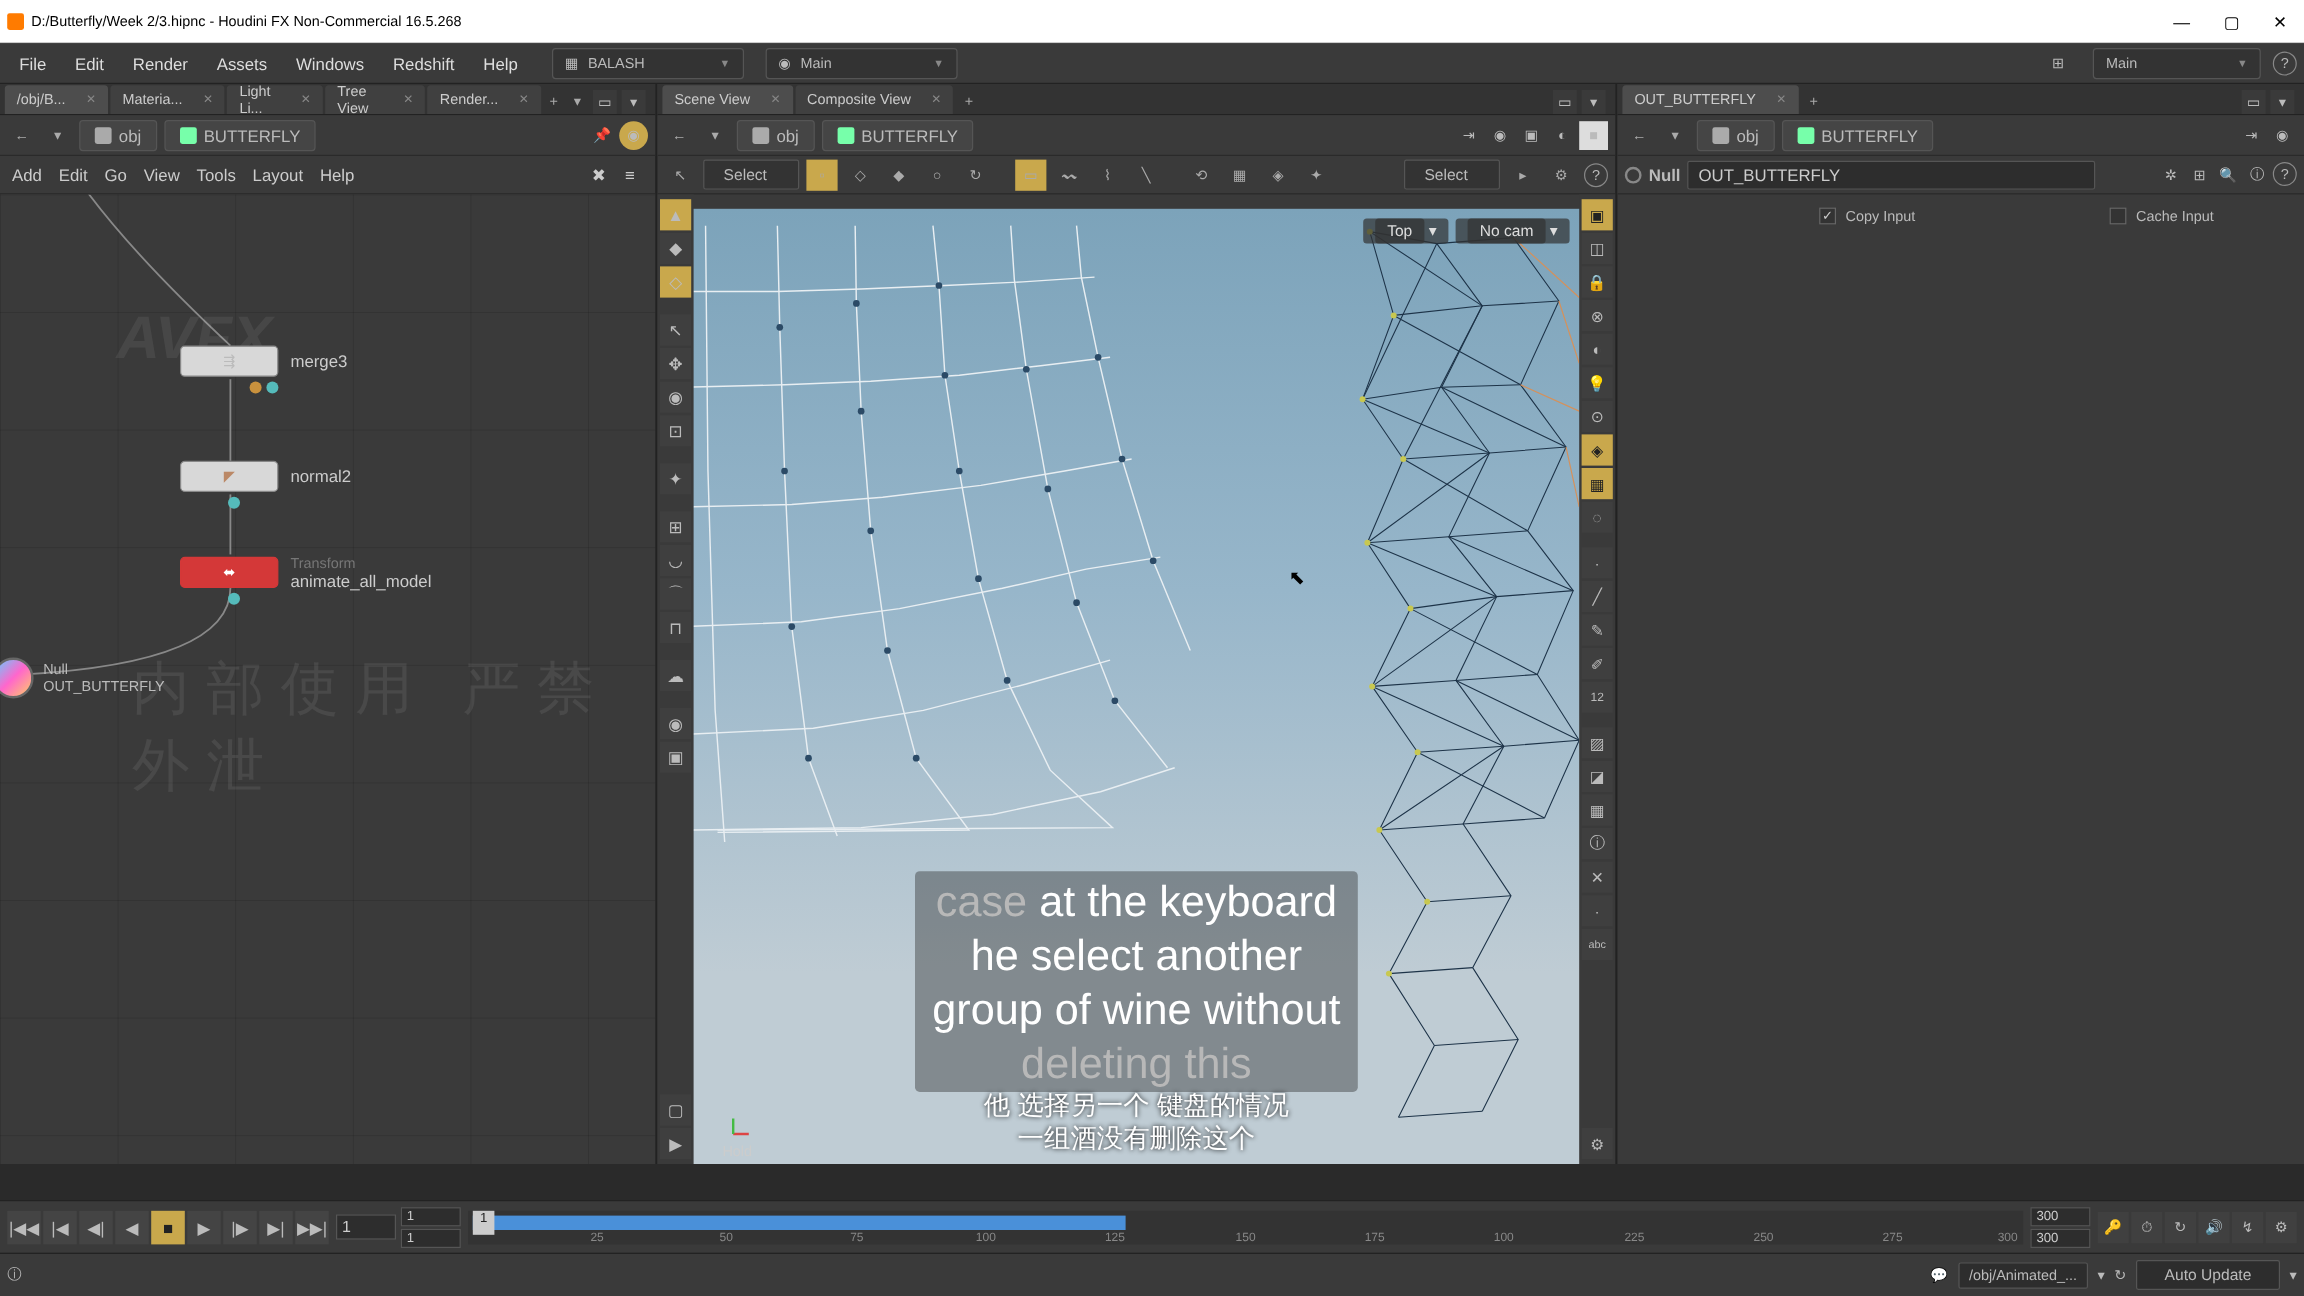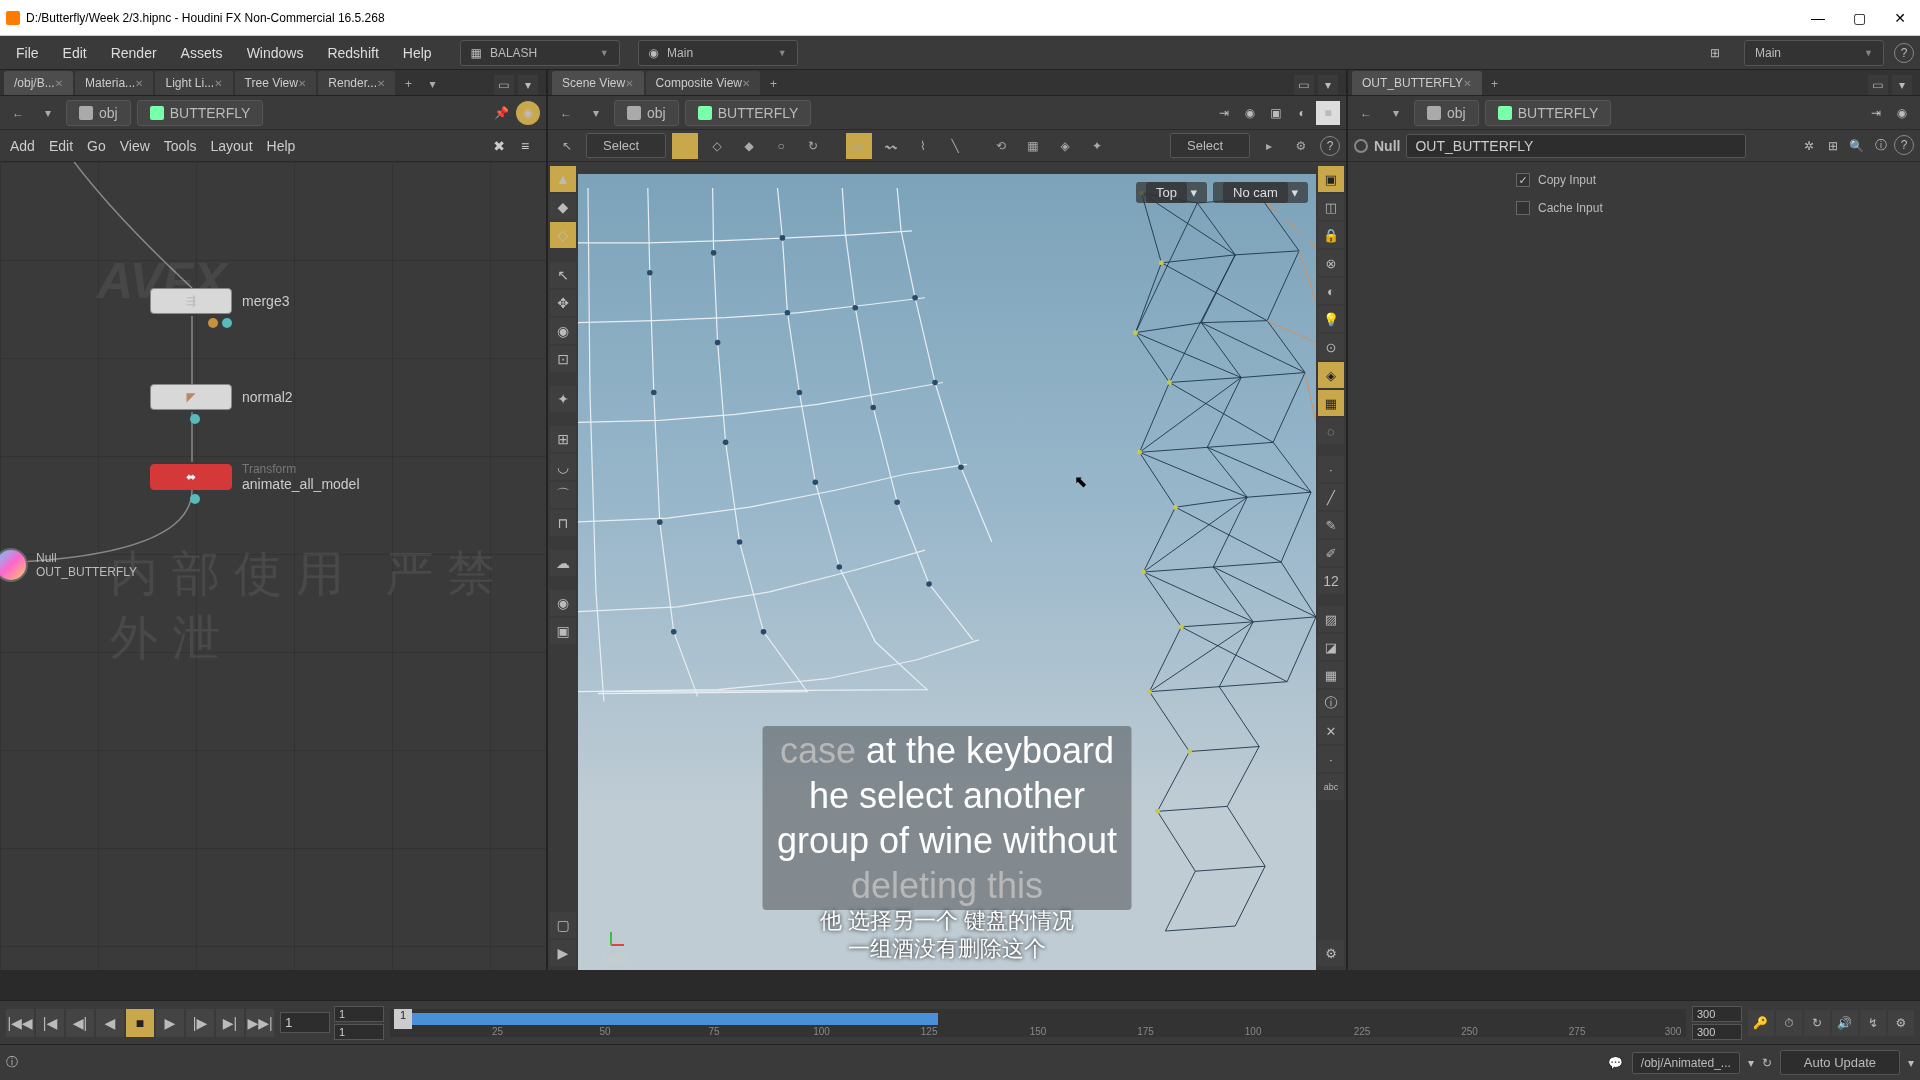--- a/index.html
+++ b/index.html
@@ -13,21 +13,21 @@
 
 .menubar { height: 34px; background: #3a3a3a; display: flex; align-items: center; gap: 4px; padding: 0 6px; border-bottom: 1px solid #222; }
 .menubar span.menu-item { padding: 4px 10px; color: #ddd; font-size: 14px; cursor: pointer; }
 .desktop-sel { display: flex; align-items: center; gap: 8px; margin-left: 14px; background: #333; height: 26px; padding: 0 10px; border: 1px solid #555; border-radius: 3px; min-width: 160px; }
 .desktop-sel .tri { margin-left: auto; font-size: 9px; color: #888; }
 .menubar .right-menu { margin-left: auto; display: flex; align-items: center; gap: 10px; }
 .help-circle { width: 20px; height: 20px; border: 1px solid #888; border-radius: 50%; display: flex; align-items: center; justify-content: center; font-size: 12px; }
 
 
 .tabstrip { height: 26px; background: #333; display: flex; align-items: flex-end; gap: 2px; padding: 0 4px; border-bottom: 1px solid #222; }
-.tabstrip .tab { background: #404040; height: 24px; padding: 0 10px; display: flex; align-items: center; gap: 0; border-radius: 3px 3px 0 0; font-size: 12px; color: #ccc; cursor: pointer; }
+.tabstrip .tab { background: #404040; height: 24px; padding: 0 10px; display: flex; align-items: center; gap: 17px; border-radius: 3px 3px 0 0; font-size: 12px; color: #ccc; cursor: pointer; }
 .tabstrip .tab.active { background: #4d4d4d; }
 .tabstrip .tab .close { color: #888; font-size: 10px; }
 .tabstrip .plus { width: 22px; height: 22px; display: flex; align-items: center; justify-content: center; color: #aaa; }
 .tabstrip .spacer { margin-left: auto; }
 .tabstrip .icons { display: flex; gap: 4px; padding-right: 4px; }
 .tabstrip .icons span { width: 20px; height: 20px; display: flex; align-items: center; justify-content: center; background: #3a3a3a; }
 
 
 .workarea { display: flex; height: 900px; }
 .panel { display: flex; flex-direction: column; background: #3a3a3a; }
@@ -91,21 +91,21 @@
 .subtitle { position: absolute; left: 50%; transform: translateX(-50%); bottom: 60px; font-size: 36px; color: #fff; background: rgba(40,40,40,.4); padding: 2px 8px; border-radius: 4px; line-height: 1.25; text-align: center; max-width: 660px; }
 .subtitle .dim { color: #b8b8b8; }
 .subtitle-cn { position: absolute; bottom: -54px; left: 50%; transform: translateX(-50%); text-align: center; font-size: 22px; color: #fff; text-shadow: 0 0 4px #000; line-height: 1.3; white-space: nowrap; }
 
 
 .param-header { height: 32px; display: flex; align-items: center; gap: 6px; padding: 0 6px; border-bottom: 1px solid #2a2a2a; background: #3a3a3a; }
 .param-header .op-type { display: flex; align-items: center; gap: 6px; font-size: 14px; font-weight: 600; }
 .param-header .op-name input { background: #2d2d2d; border: 1px solid #555; color: #ccc; padding: 3px 8px; font-size: 14px; width: 340px; border-radius: 2px; }
 .param-header .r-icons { margin-left: auto; display: flex; gap: 2px; }
 .param-header .r-icons span { width: 22px; height: 22px; display: flex; align-items: center; justify-content: center; }
-.param-body { padding: 6px 10px; display: flex; flex-direction: column; gap: 4px; }
+.param-body { padding: 6px 10px; display: flex; flex-direction: row; gap: 4px; }
 .param-row { display: flex; align-items: center; gap: 8px; height: 24px; }
 .param-row .chk { width: 14px; height: 14px; border: 1px solid #666; background: #333; }
 .param-row .chk.checked::after { content: "✓"; color: #ccc; font-size: 11px; display: block; text-align: center; line-height: 12px; }
 
 
 .timeline { position: absolute; left: 0; right: 0; bottom: 36px; height: 44px; background: #3a3a3a; display: flex; align-items: center; border-top: 1px solid #222; }
 .timeline .trans-ctrls { display: flex; gap: 2px; padding: 0 6px; }
 .timeline .trans-ctrls span { width: 28px; height: 28px; display: flex; align-items: center; justify-content: center; background: #444; font-size: 14px; cursor: pointer; }
 .timeline .trans-ctrls span.stop { background: #c9a84c; color: #222; }
 .timeline .frame-in { width: 50px; background: #2d2d2d; border: 1px solid #555; padding: 2px 4px; color: #ccc; }
@@ -447,21 +447,21 @@
         <span>💡</span>
         <span>⊙</span>
         <span class="hl">◈</span>
         <span class="hl">▦</span>
         <span>◌</span>
         <span class="gap" style="background:transparent;height:8px"></span>
         <span>·</span>
         <span>╱</span>
         <span>✎</span>
         <span>✐</span>
-        <span style="font-size:14px">12</span>
+        <span style="font-size:10px">12</span>
         <span class="gap" style="background:transparent;height:8px"></span>
         <span>▨</span>
         <span>◪</span>
         <span>▦</span>
         <span>ⓘ</span>
         <span>✕</span>
         <span>·</span>
         <span style="font-size:9px">abc</span>
         <span style="flex:1;background:transparent"></span>
         <span>⚙</span>

